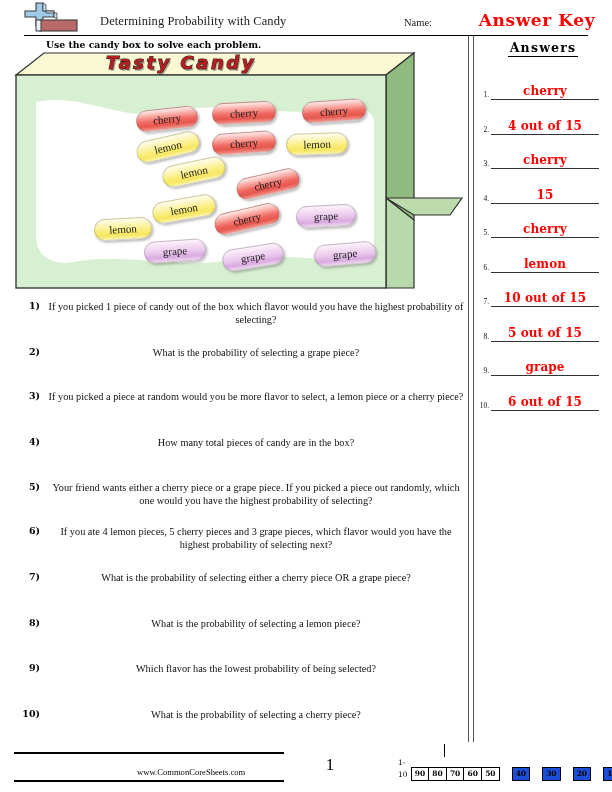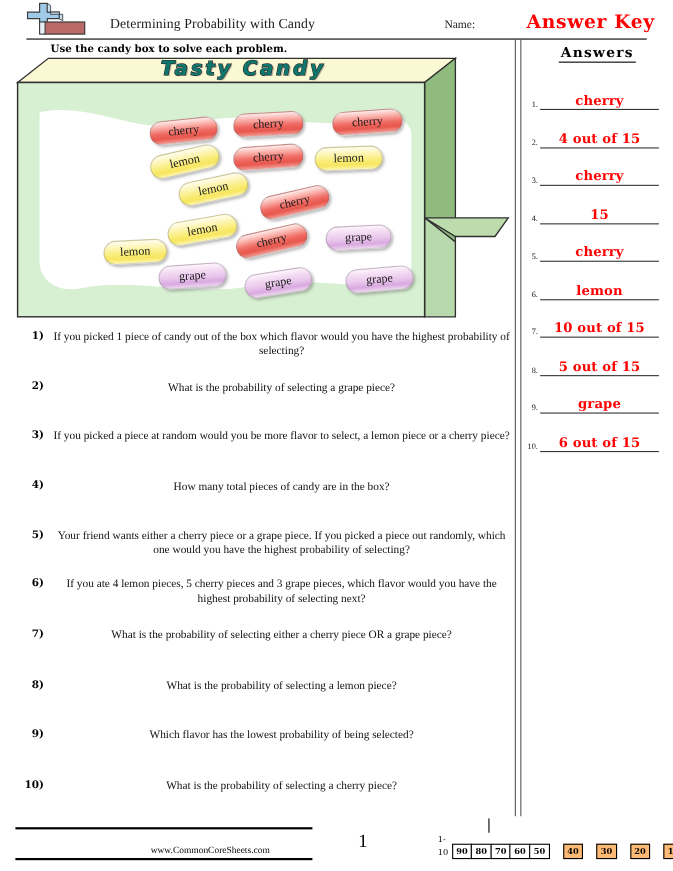--- a/index.html
+++ b/index.html
@@ -74,25 +74,24 @@
     position:absolute;left:2px;top:39px;
     font-family:"DejaVu Serif", serif;
     font-weight:bold;font-size:9.3px;color:#000;margin-left:44px;
   }
 
   
   .candybox{position:absolute;left:14px;top:50px;width:450px;height:245px;}
   .cb-svg{position:absolute;left:0;top:0;}
   .cb-title{
     position:absolute;left:92px;top:2px;width:230px;height:20px;
-    text-align:center;
     font-family:"DejaVu Sans", sans-serif;
     font-weight:bold;font-style:italic;font-size:18px;
     letter-spacing:2.5px;
-    color:#0f766e;
+    color:#b91c1c;
     -webkit-text-stroke:1.1px #2b2b2b;
     paint-order:stroke fill;
     line-height:22px;
     text-shadow:1.5px 1.5px 0 rgba(40,40,40,.35);
   }
   .candy{
     position:absolute;
     height:20px;
     border-radius:11px;
     font-family:"Liberation Serif", serif;
@@ -166,21 +165,21 @@
   .scale-lbl{
     font-size:7.5px;color:#000;padding:0 4px 0 0;
     line-height:12px;align-self:center;
   }
   .scale-cell{
     width:16.5px;height:12px;line-height:11px;
     border:0.9px solid #000;margin-left:-0.9px;
     text-align:center;font-size:7.5px;font-weight:bold;color:#000;
     background:#fff;
   }
-  .scale-cell.hl{background:#fdba74;margin-left:12px;}
+  .scale-cell.hl{background:#1d4ed8;margin-left:12px;}
   .scale-tick{
     position:absolute;left:444px;top:744px;width:0;height:13px;
     border-left:1.4px solid #000;
   }
 </style>
 </head>
 <body>
 
 <div class="page">
 

